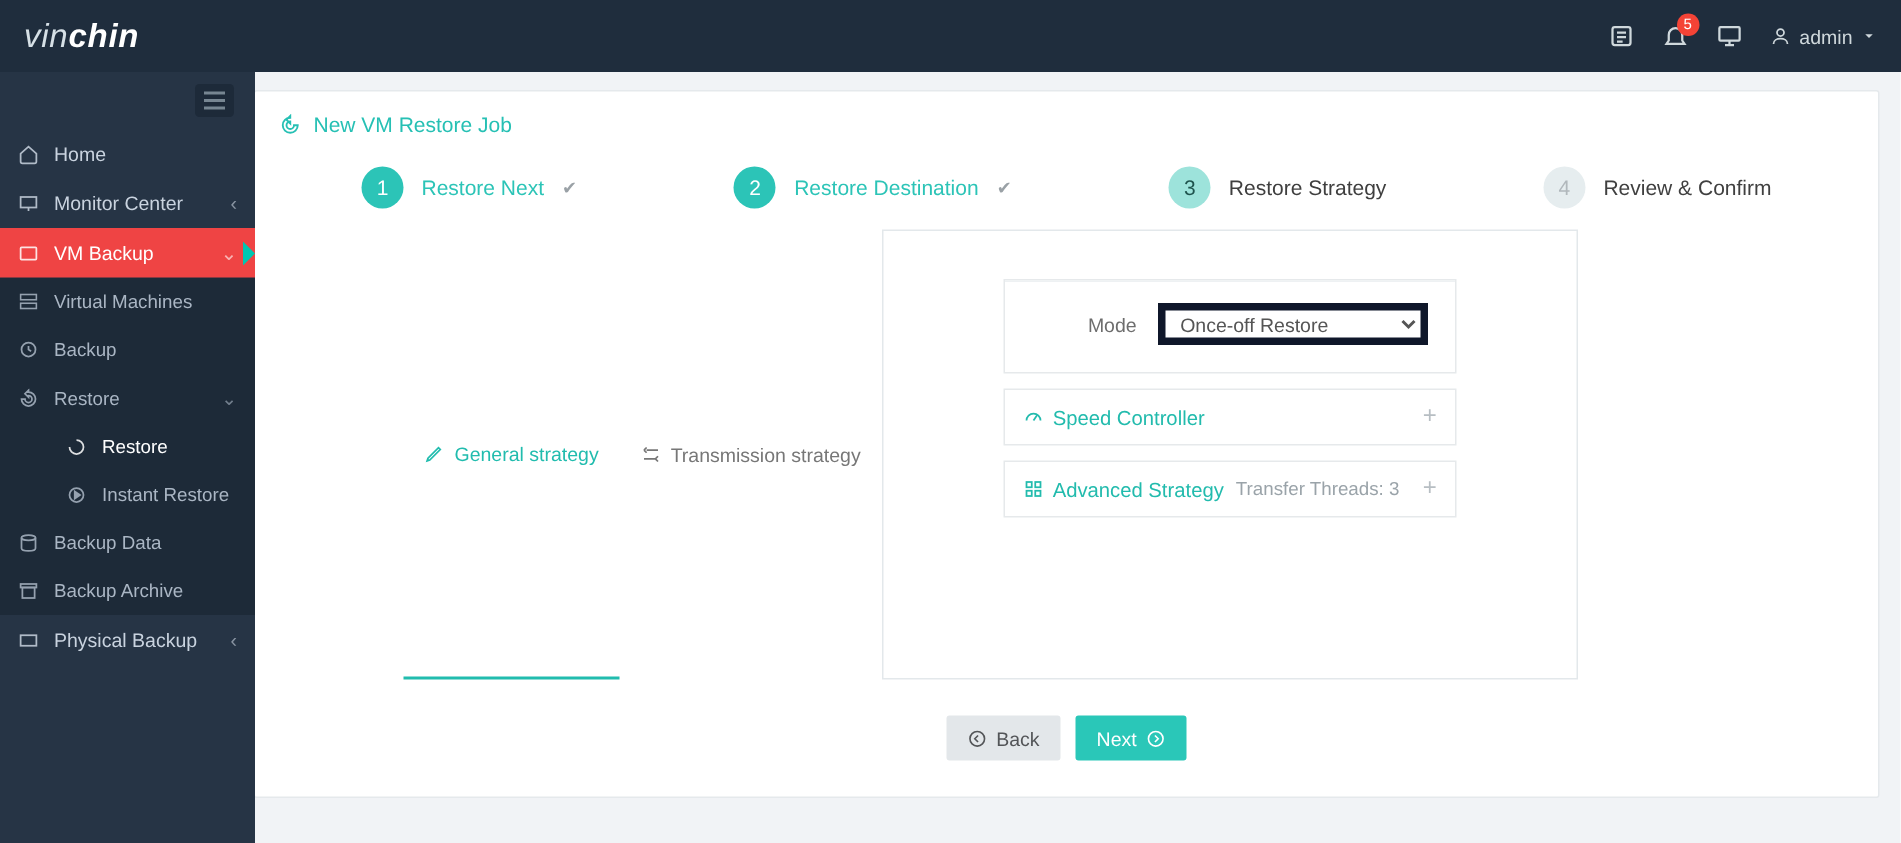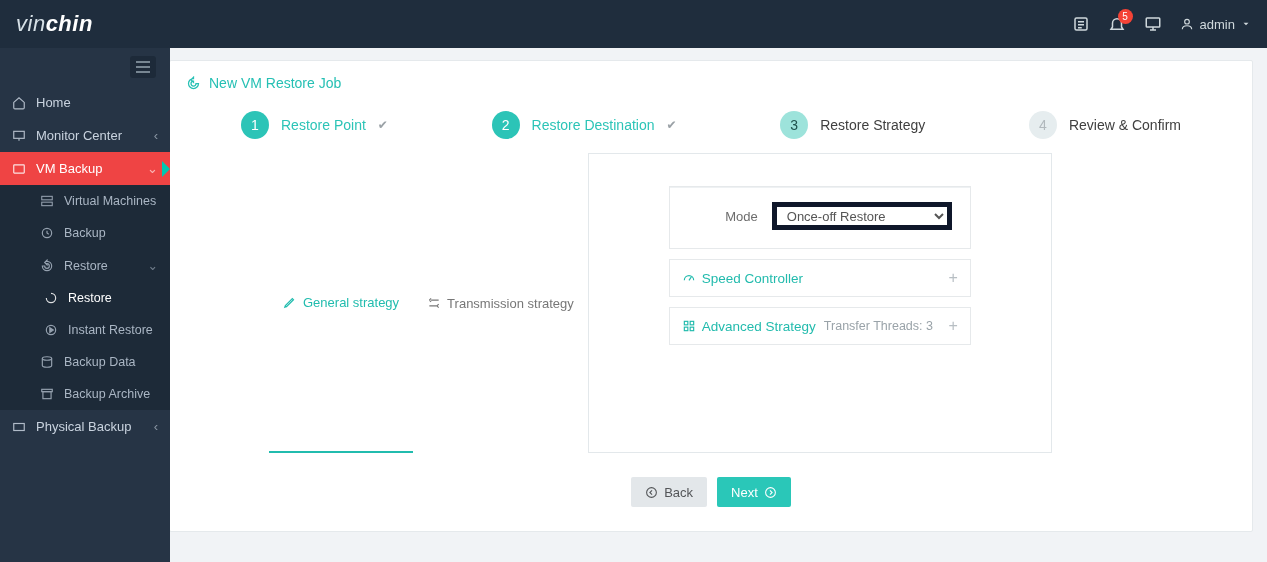--- a/index.html
+++ b/index.html
@@ -18,21 +18,21 @@
 
 .sidebar { position:fixed; top:48px; left:0; bottom:0; width:170px; background:#263445; color:#b7c0ca; overflow:auto;}
 .sb-toggle { display:flex; justify-content:flex-end; padding:8px 14px;}
 .sb-toggle .ham { width:26px; height:22px; background:#1d2a39; border-radius:3px; display:flex; flex-direction:column; justify-content:center; align-items:center; gap:3px;}
 .sb-toggle .ham span { width:14px; height:2px; background:#778692;}
 .nav-item { display:flex; align-items:center; gap:10px; padding:9px 12px; cursor:pointer; font-size:13px; position:relative; color:#c9d3df;}
 .nav-item .chev { margin-left:auto; opacity:.6;}
 .nav-item.active { background:#ef4444; color:#fff;}
 .nav-item.active::after { content:""; position:absolute; right:-8px; top:50%; margin-top:-8px; border:8px solid transparent; border-left-color:#00c7b1;}
 .sub { background:#1d2a38;}
-.sub .nav-item { padding-left:40px; font-size:12.5px; color:#aab6c4;}
+.sub .nav-item { padding-left:12px; font-size:12.5px; color:#aab6c4;}
 .sub2 .nav-item { padding-left:44px;}
 .sub .nav-item.current { color:#fff;}
 .nav-ico { width:14px; height:14px; opacity:.85; display:inline-flex; align-items:center; justify-content:center;}
 .nav-ico svg { width:14px; height:14px;}
 
 
 .main { margin-left:155px; padding:60px 14px 20px 14px;}
 .card { background:#fff; border:1px solid #e5e9ec; border-radius:2px; padding:14px 16px 24px; min-height:460px; display:flex; flex-direction:column;}
 .card-title { display:flex; align-items:center; gap:8px; color:#26c0b4; font-size:14px; margin-bottom:20px;}
 .card-title svg { width:15px; height:15px;}
@@ -236,21 +236,21 @@
     <div class="card-title">
       <svg viewBox="0 0 24 24" fill="none" stroke="#26c0b4" stroke-width="2">
           <path d="M4 12a8 8 0 018-8V2L8 6l4 4V8a4 4 0 104 4h4a8 8 0 11-16 0z"></path>
         </svg>
       <span>New VM Restore Job</span>
     </div>
 
     <div class="wiz">
       <div class="step done">
         <span class="num">1</span>
-        <span class="lbl">Restore Point</span>
+        <span class="lbl">Restore Next</span>
         <span class="chk">✔</span>
       </div>
       <div class="step done">
         <span class="num">2</span>
         <span class="lbl">Restore Destination</span>
         <span class="chk">✔</span>
       </div>
       <div class="step cur">
         <span class="num">3</span>
         <span class="lbl">Restore Strategy</span>

